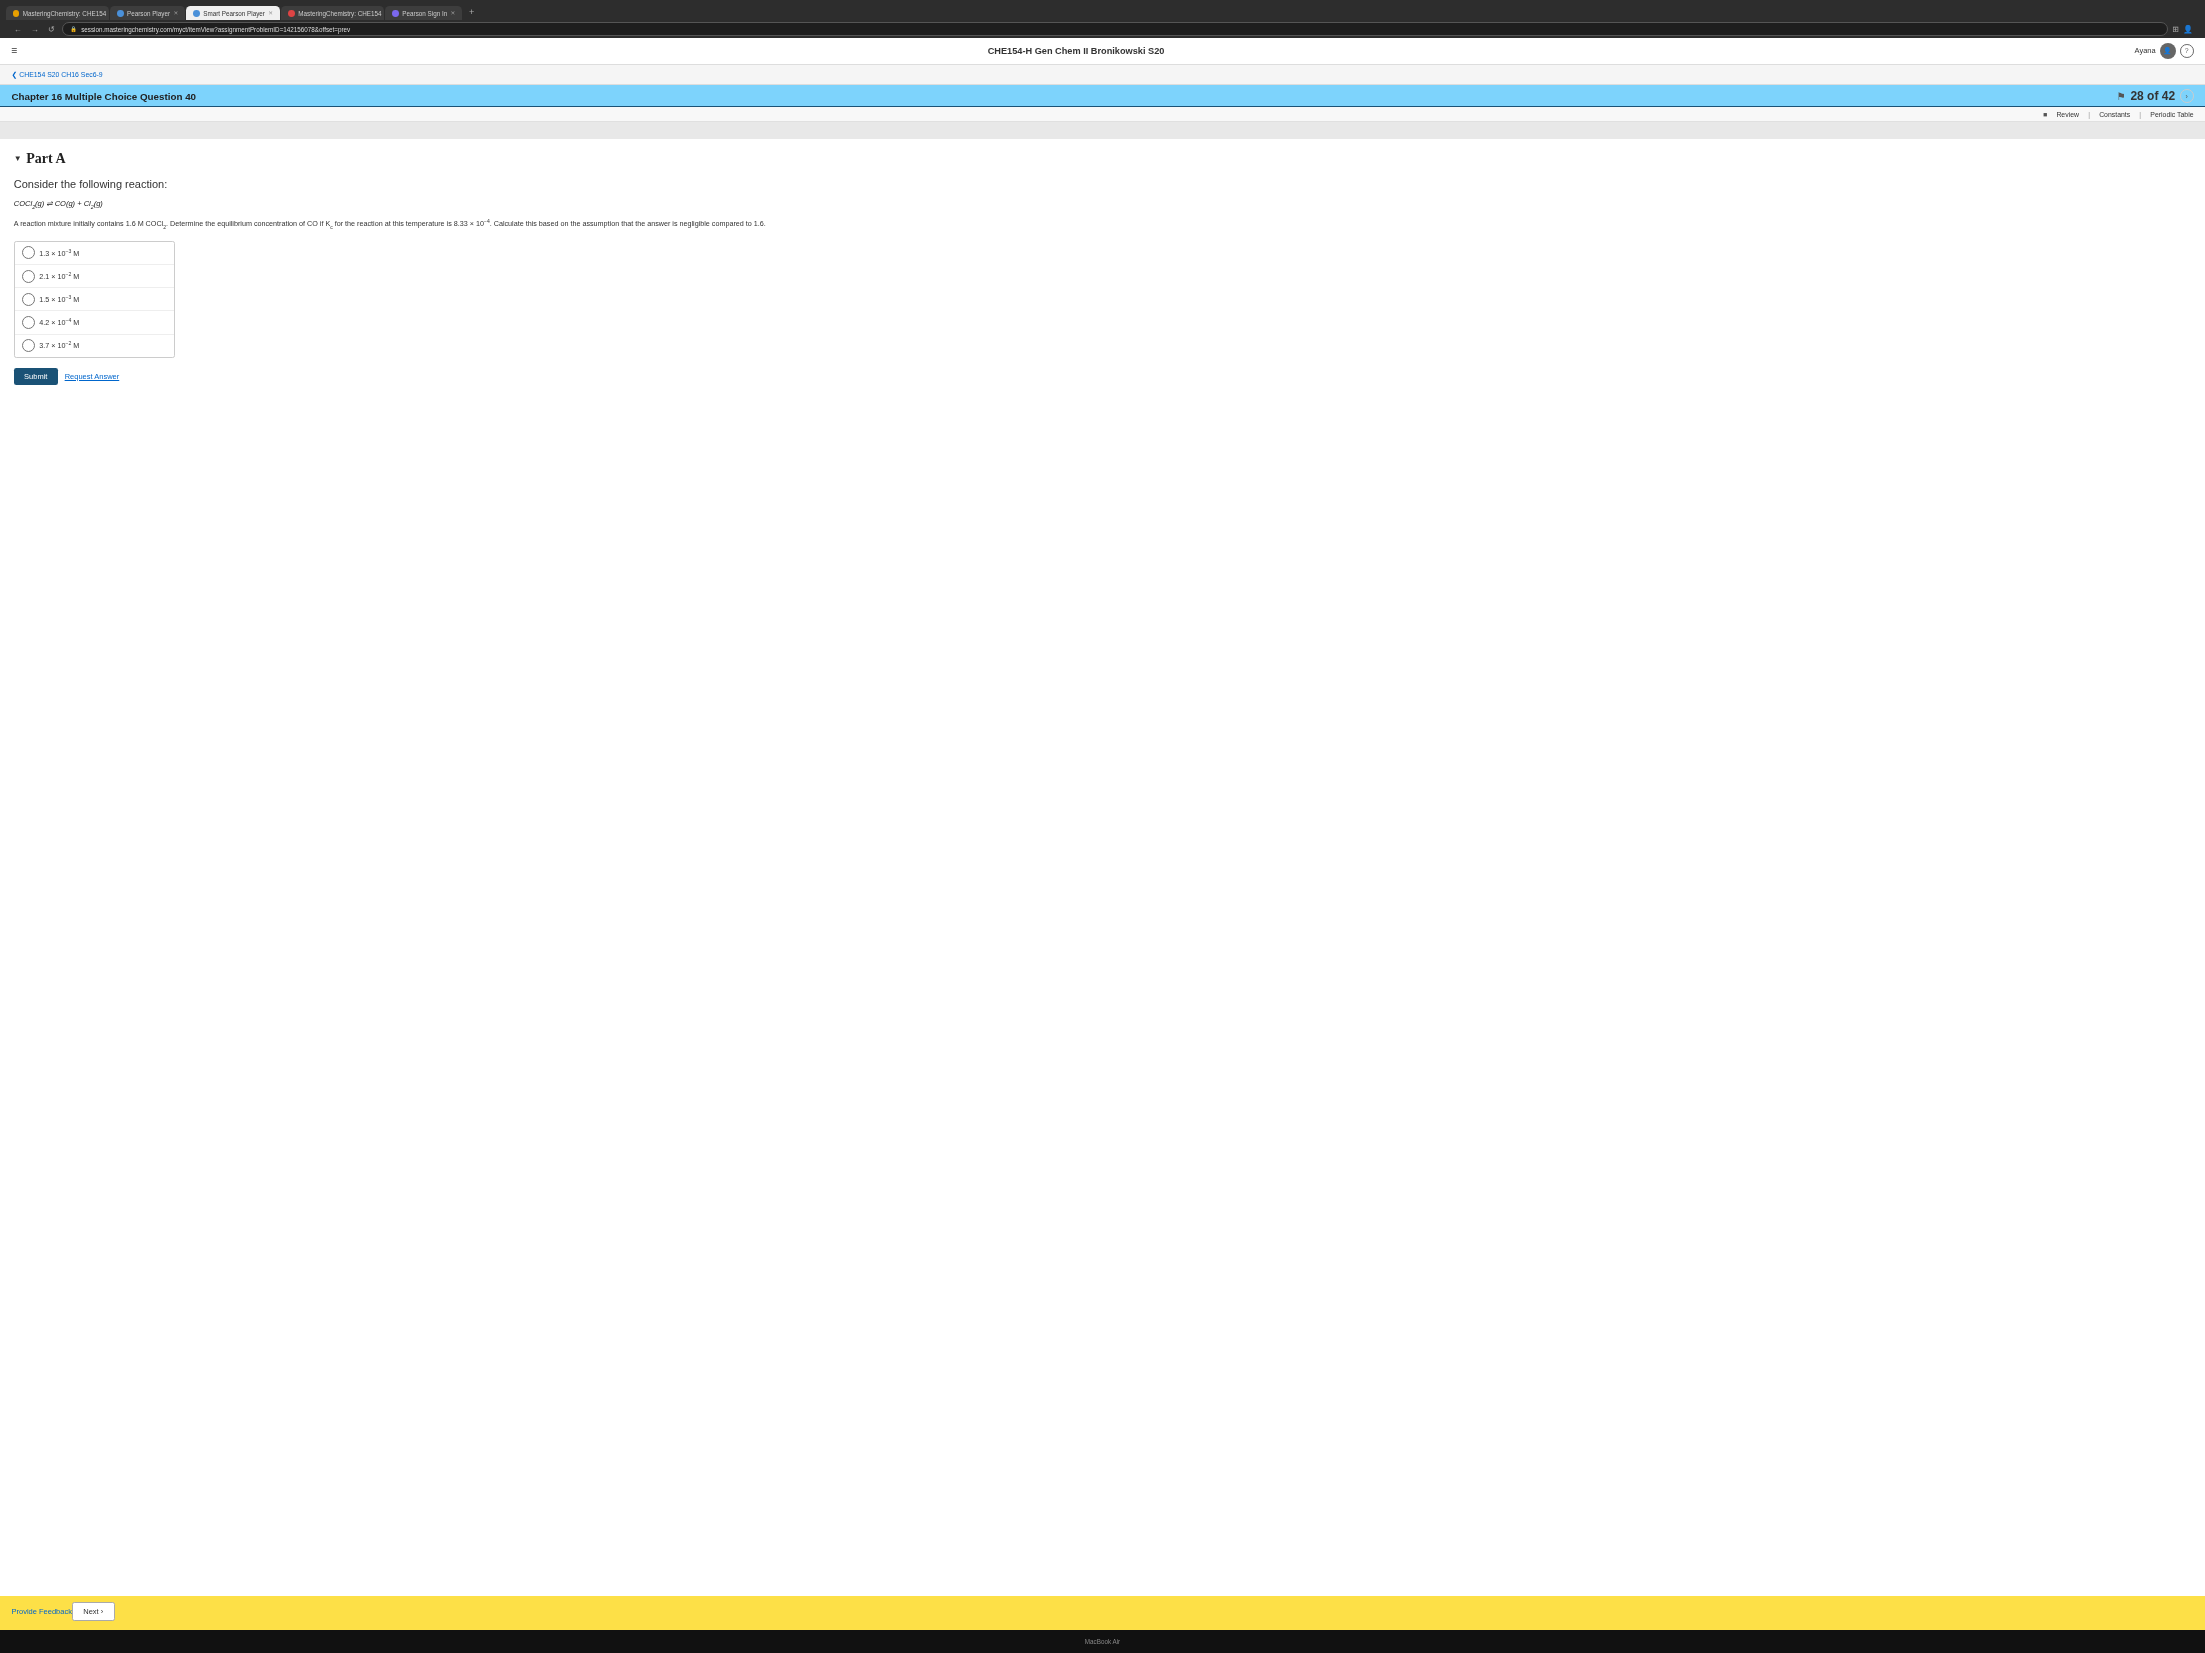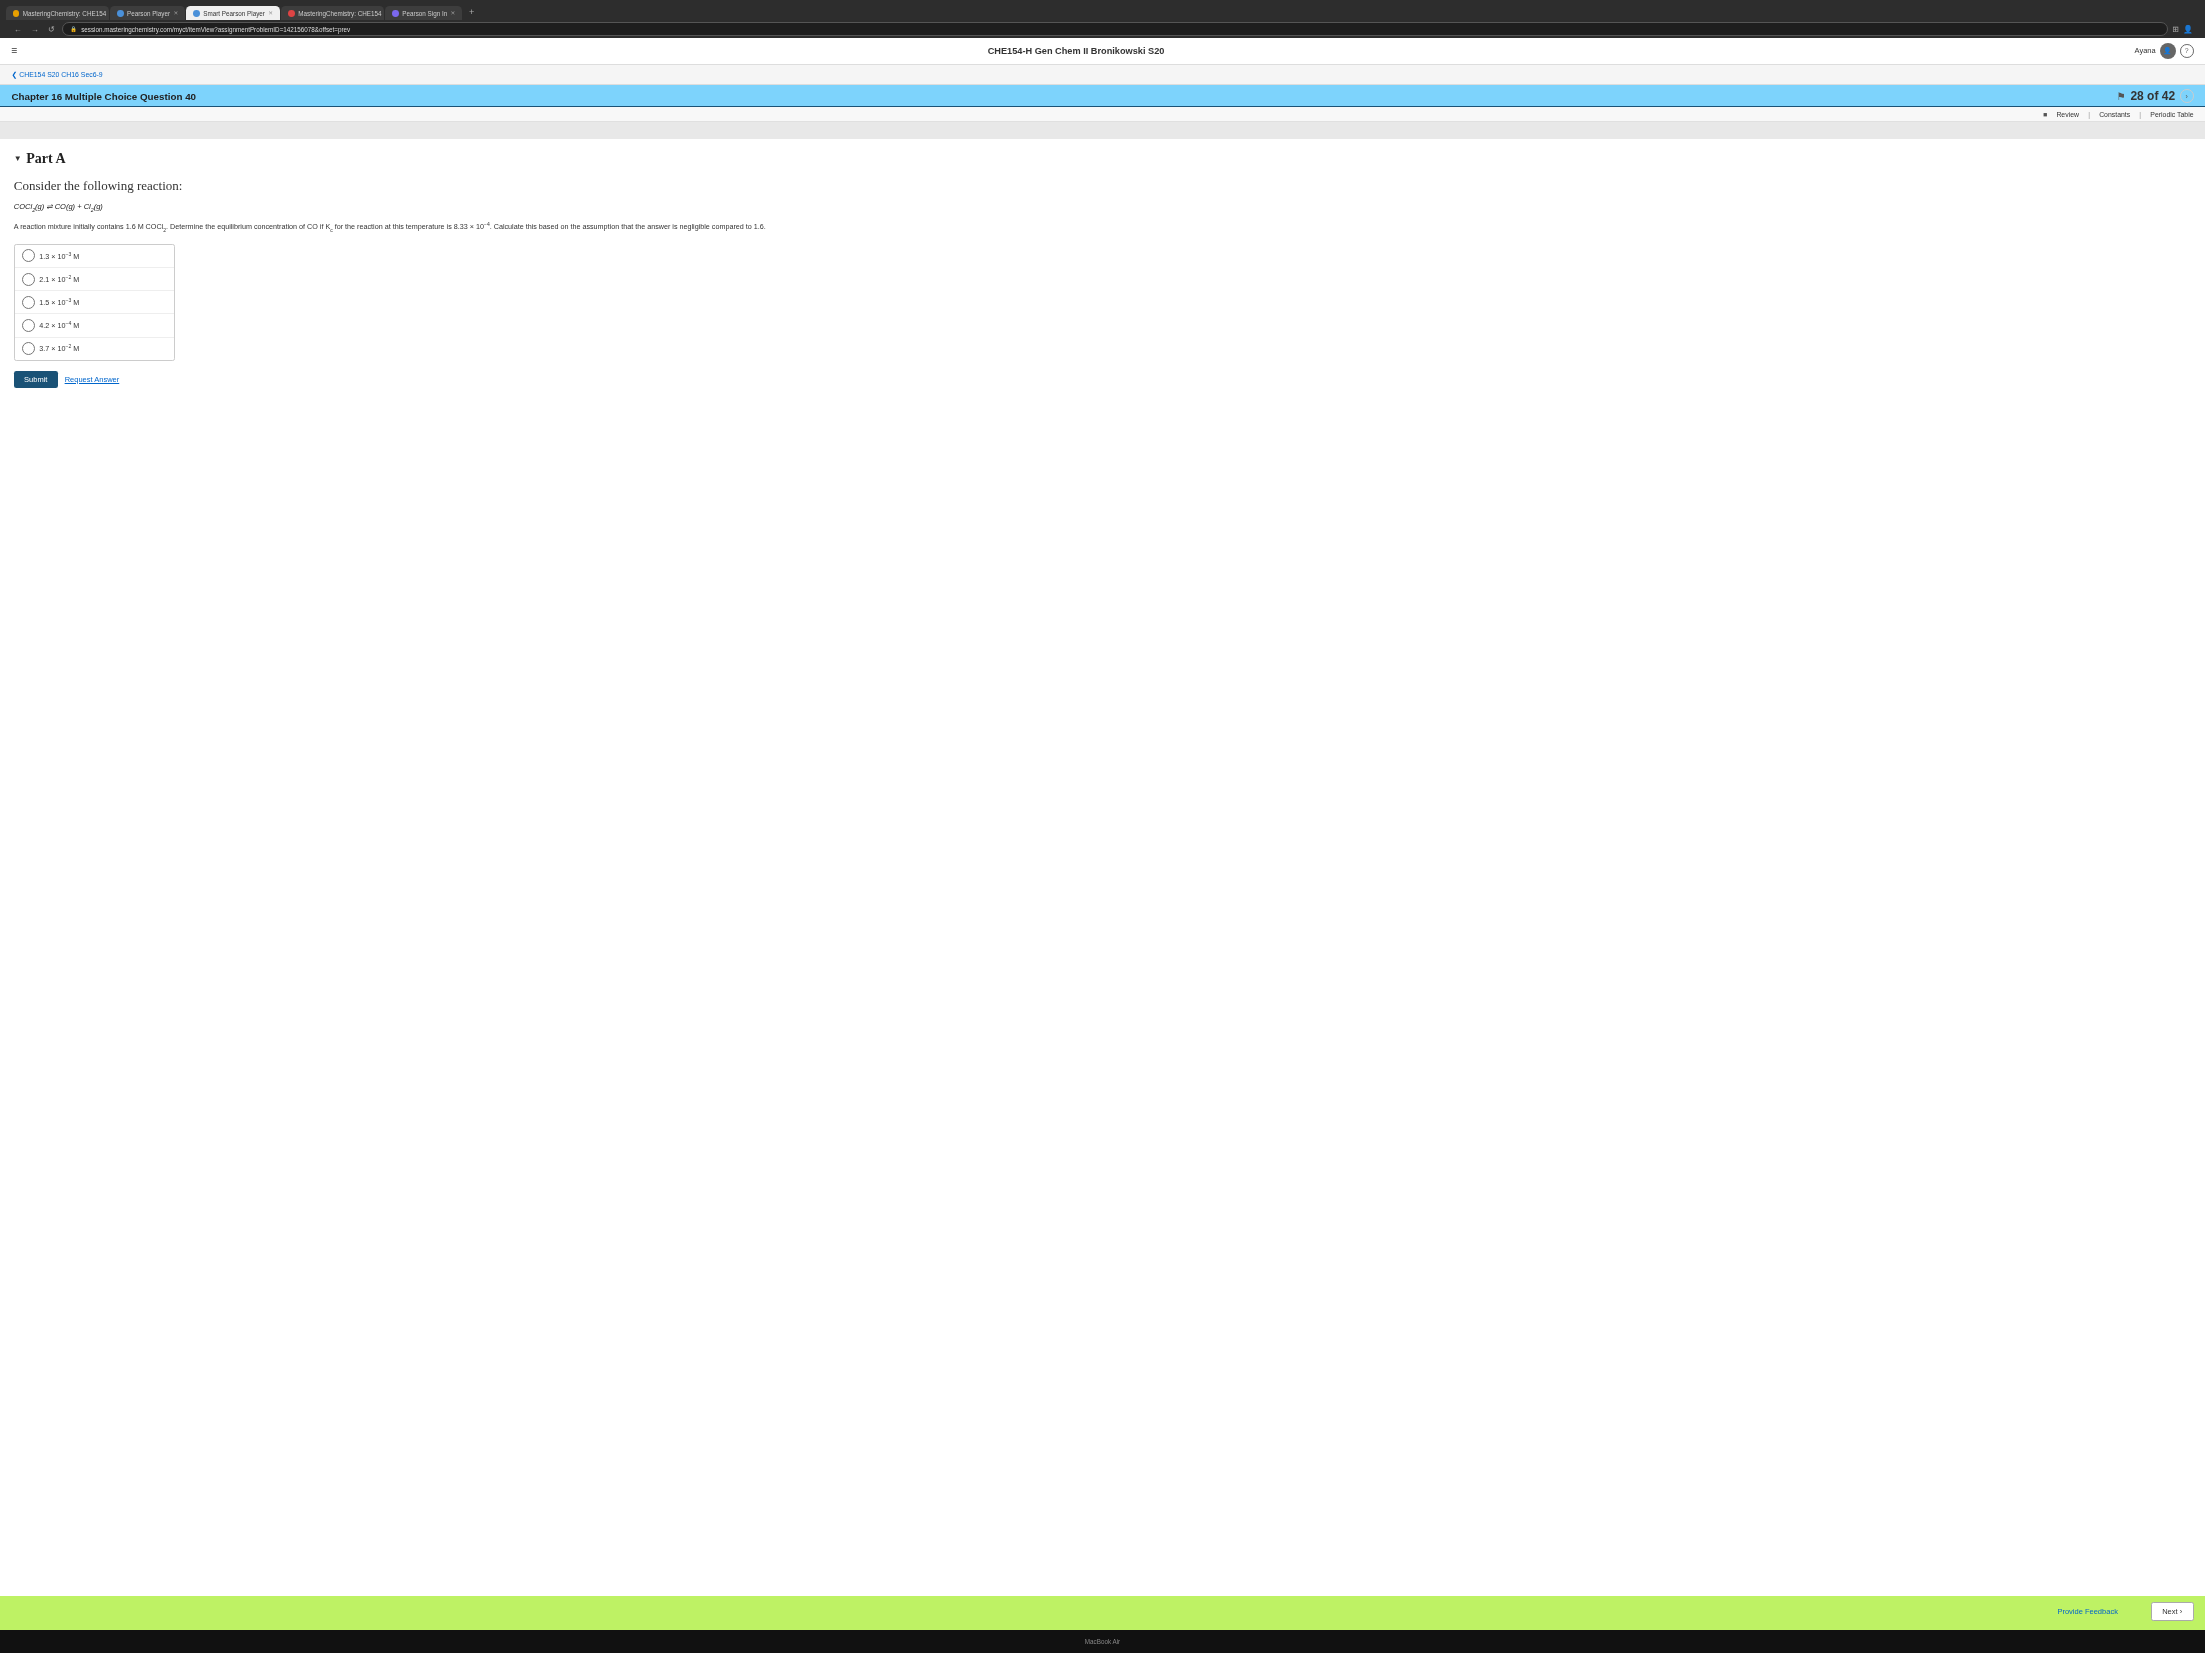--- a/index.html
+++ b/index.html
@@ -246,25 +246,24 @@
       cursor: pointer;
     }
     .part-title {
       font-size: 14px;
       font-weight: bold;
       color: #222;
       font-family: Liberation Serif, serif;
     }
 
     .question-text {
-      font-size: 13px;
+      font-size: 11px;
       color: #333;
       margin-bottom: 6.9px;
       line-height: 1.5;
-      font-family: Liberation Serif, serif;
     }
 
     .equation {
       font-size: 7.5px;
       color: #222;
       margin-bottom: 6.9px;
       font-style: italic;
     }
 
     .problem-description {
@@ -322,24 +321,23 @@
       cursor: pointer;
       text-decoration: underline;
       background: none;
       border: none;
     }
 
     
     .content-footer {
       display: flex;
       align-items: center;
-      justify-content: flex-end;
+      justify-content: flex-start;
       padding: 5.7px 11.5px 9.2px 11.5px;
-      background: #bef264;
-      gap: 33px;
+      background: #fde047;
     }
     .provide-feedback-link {
       color: #0066cc;
       font-size: 7.5px;
       cursor: pointer;
       text-decoration: none;
     }
     .next-btn {
       background: #fff;
       border: 0.6px solid #aaa;

